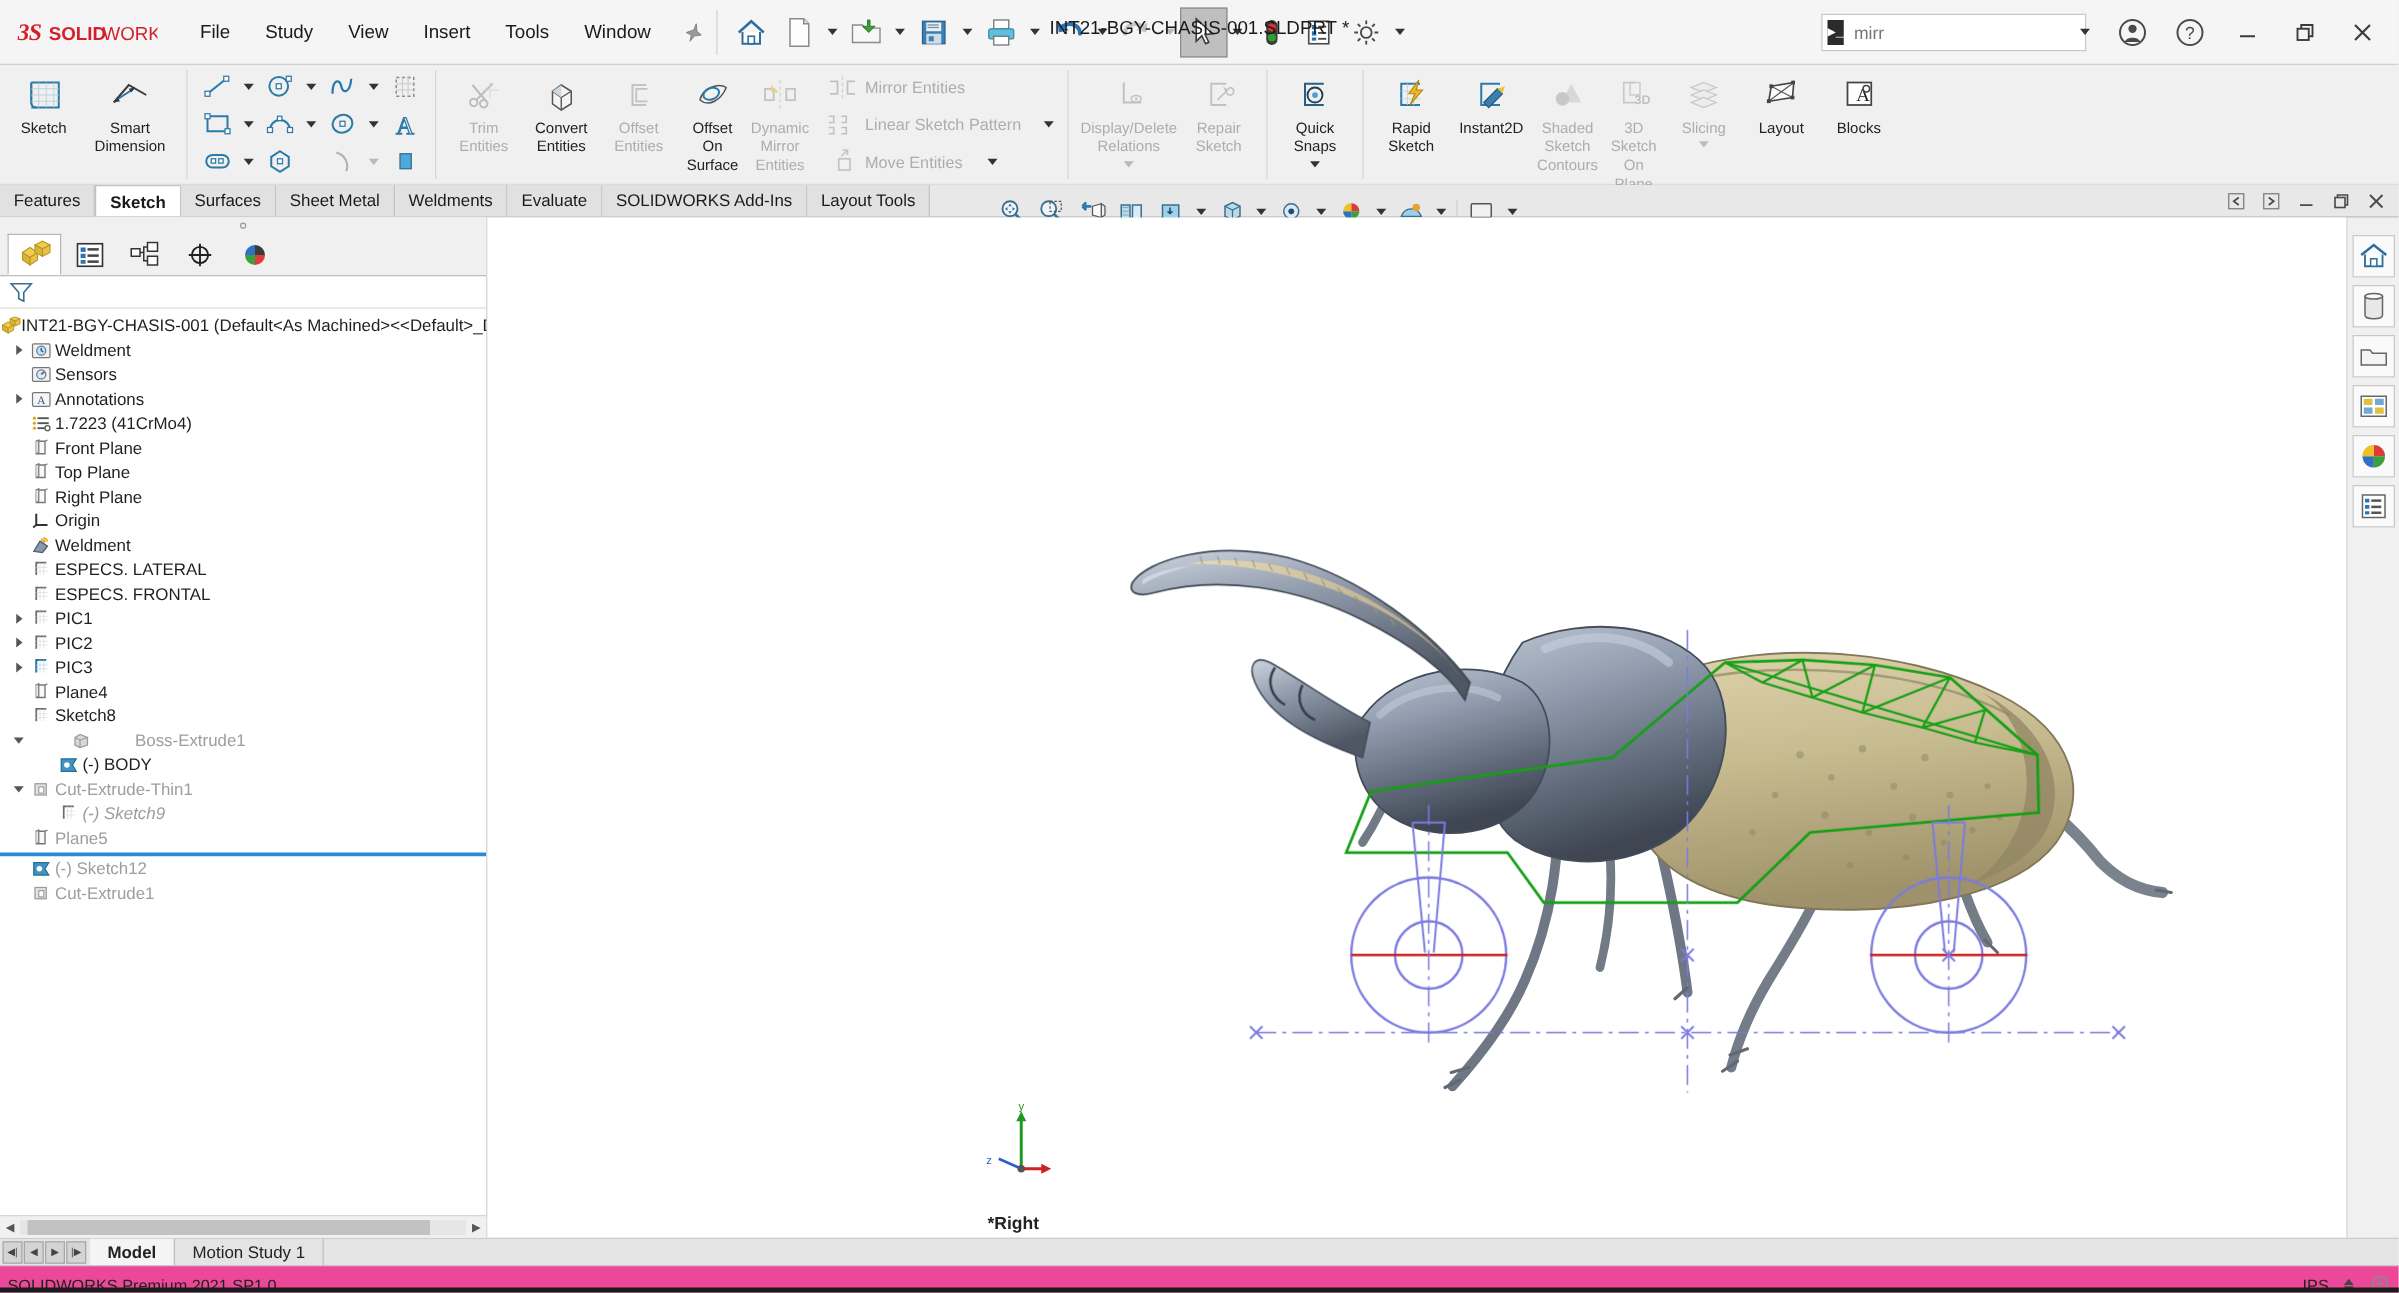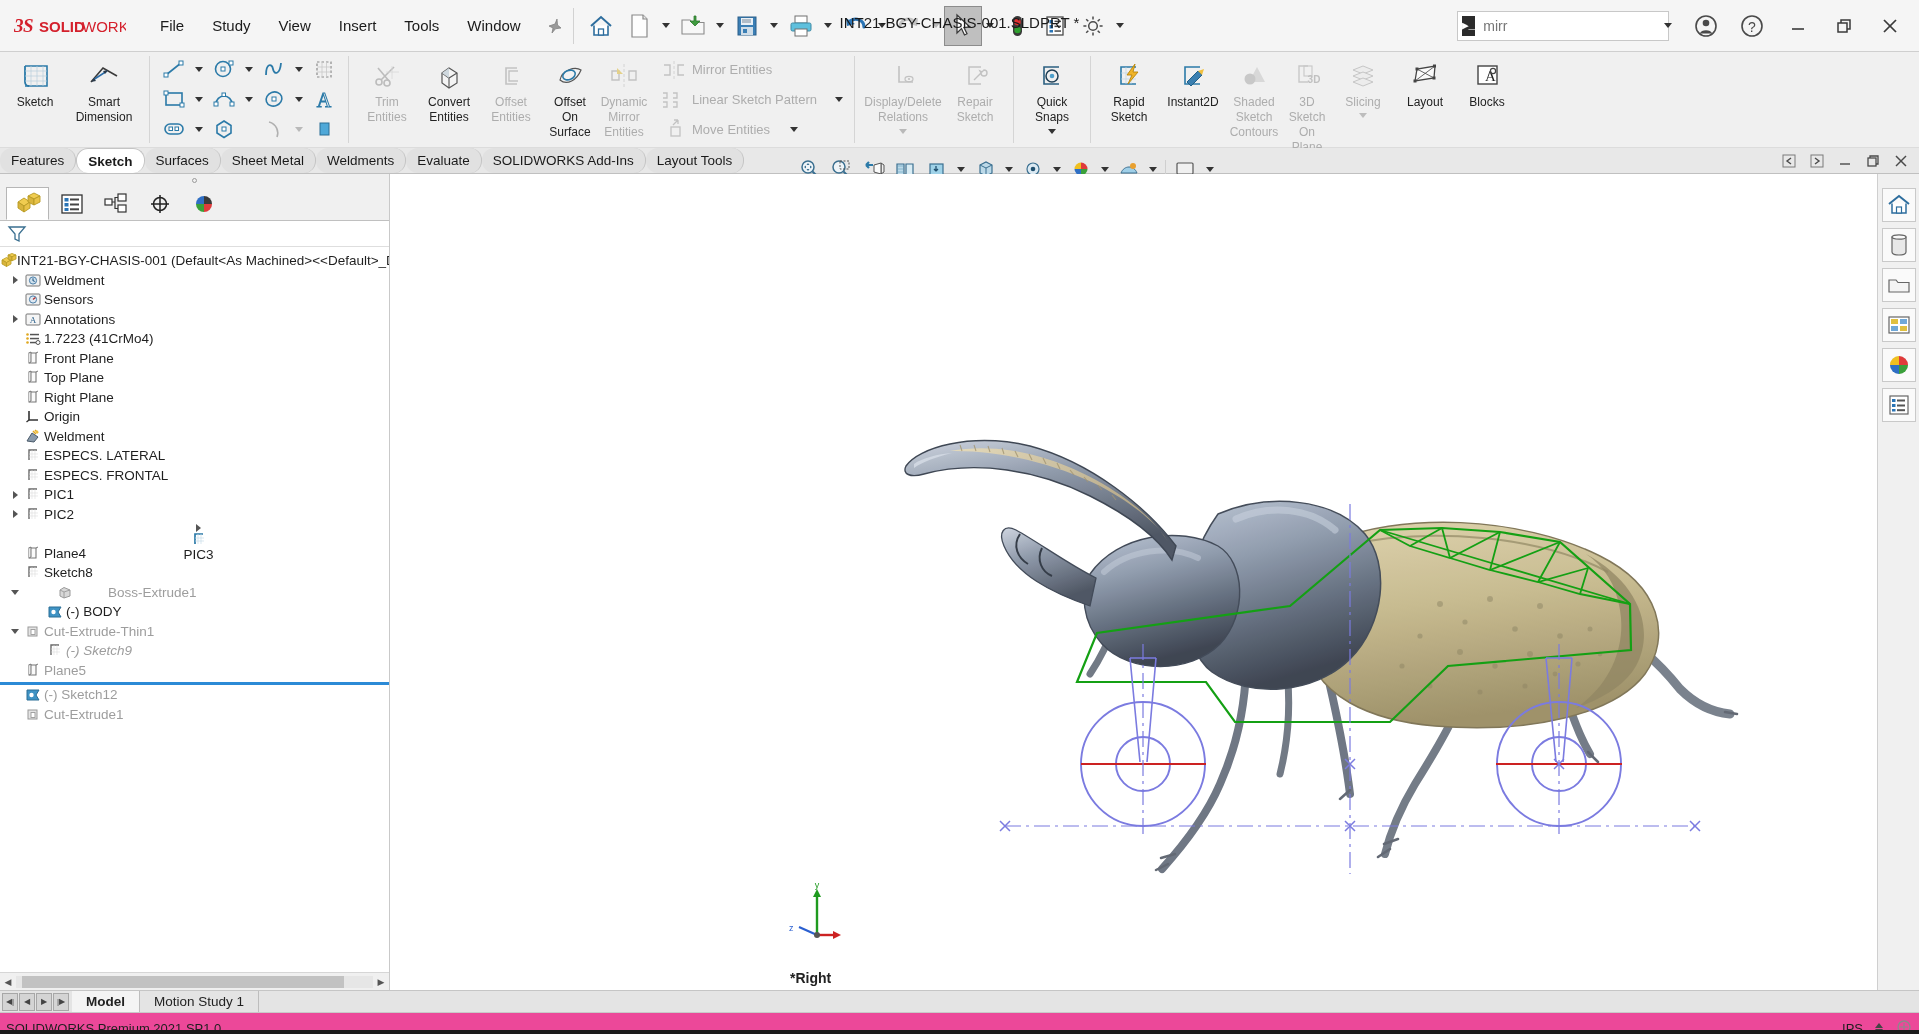--- a/index.html
+++ b/index.html
@@ -49,21 +49,21 @@
   .rib-row { display:flex; align-items:center; height:30px; cursor:default; }
   .rib-row.dis { color:#adadad; }
   .rib-row .ic { width:32px; display:flex; align-items:center; justify-content:center; }
   .rib-row .lb { font-size:13px; padding-left:2px; white-space:nowrap; }
   .rib-wide { display:flex; flex-direction:column; justify-content:center; }
 
   
   .tabrow { height:26px; background:#e8e8e8; display:flex; align-items:flex-end;
     border-bottom:1px solid #c0c0c0; position:relative; }
   .tab { height:25px; padding:0 11px; display:flex; align-items:center; font-size:13.5px;
-    background:#e1e1e1; border-right:1px solid #c4c4c4; cursor:default; color:#1a1a1a;border-radius:12px; }
+    background:#e1e1e1; border-right:1px solid #c4c4c4; cursor:default; color:#1a1a1a; }
   .tab.active { background:#ffffff; font-weight:bold; border-top:1px solid #c4c4c4;
     border-left:1px solid #c4c4c4; }
   .viewtools { position:absolute; left:793px; top:1px; display:flex; align-items:center; }
   .vt { width:32px; height:25px; display:flex; align-items:center; justify-content:center; cursor:default; }
   .vt-sep { width:1px; height:18px; background:#cfcfcf; margin:0 4px; }
   .win-small { position:absolute; right:4px; top:2px; display:flex; align-items:center; }
   .ws { width:28px; height:22px; display:flex; align-items:center; justify-content:center;
     font-size:13px; color:#555; cursor:default; }
 
   
@@ -1074,21 +1074,21 @@
                 <g stroke="#dcdcdc" stroke-width="0.6">
                   <line x1="7" y1="2" x2="7" y2="12"></line>
                   <line x1="10" y1="2" x2="10" y2="12"></line>
                   <line x1="4" y1="6" x2="13" y2="6"></line>
                   <line x1="4" y1="9" x2="13" y2="9"></line>
                 </g>
               </svg>
             </span>
             <span>PIC2</span>
           </div>
-          <div class="tnode" style="padding-left: 8px; flex-direction: column;">
+          <div class="tnode" style="padding-left: 8px;">
             <span class="arrow">
               <i></i>
             </span>
             <span class="tico">
               <svg width="16" height="15" viewBox="0 0 16 15">
                 <path d="M12 2 H4 V12" fill="none" stroke="#2b7aa8" stroke-width="1.7"></path>
                 <g stroke="#c8dce8" stroke-width="0.7">
                   <line x1="7" y1="2" x2="7" y2="12"></line>
                   <line x1="10" y1="2" x2="10" y2="12"></line>
                   <line x1="4" y1="6" x2="13" y2="6"></line>

